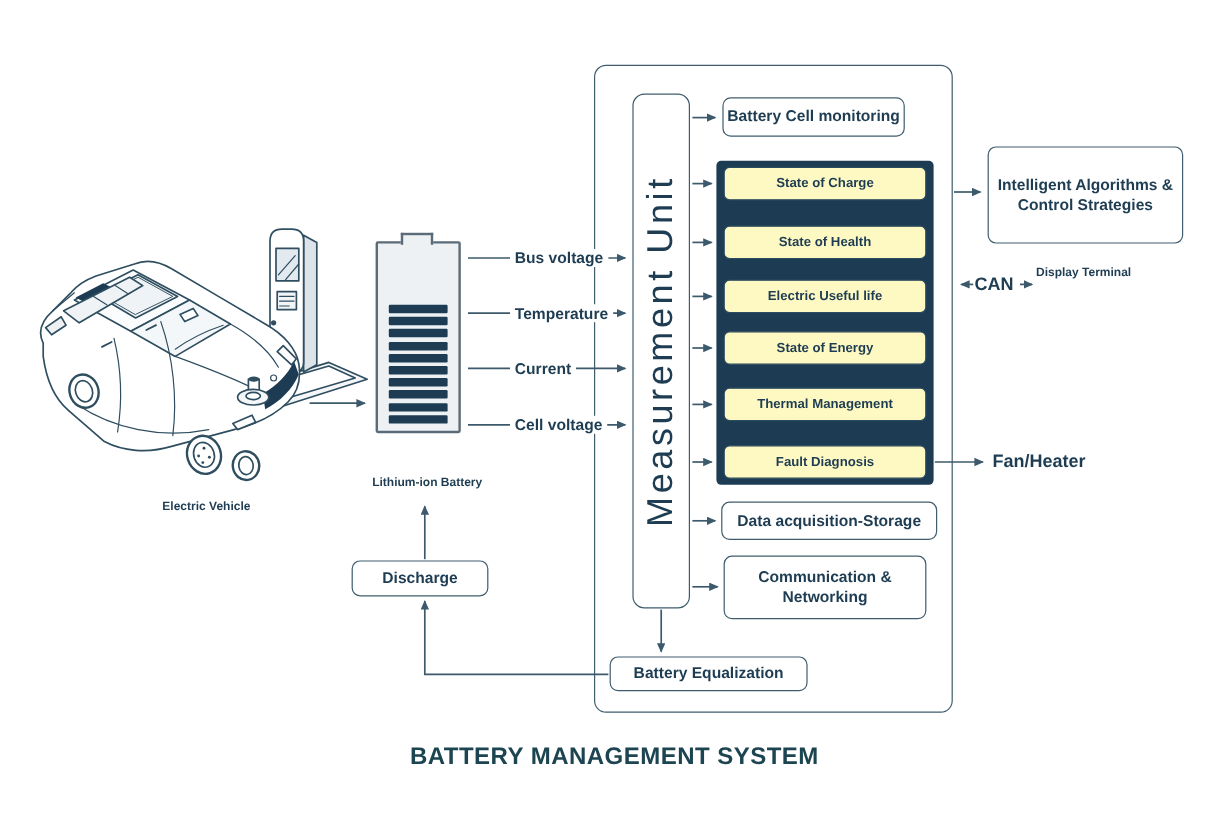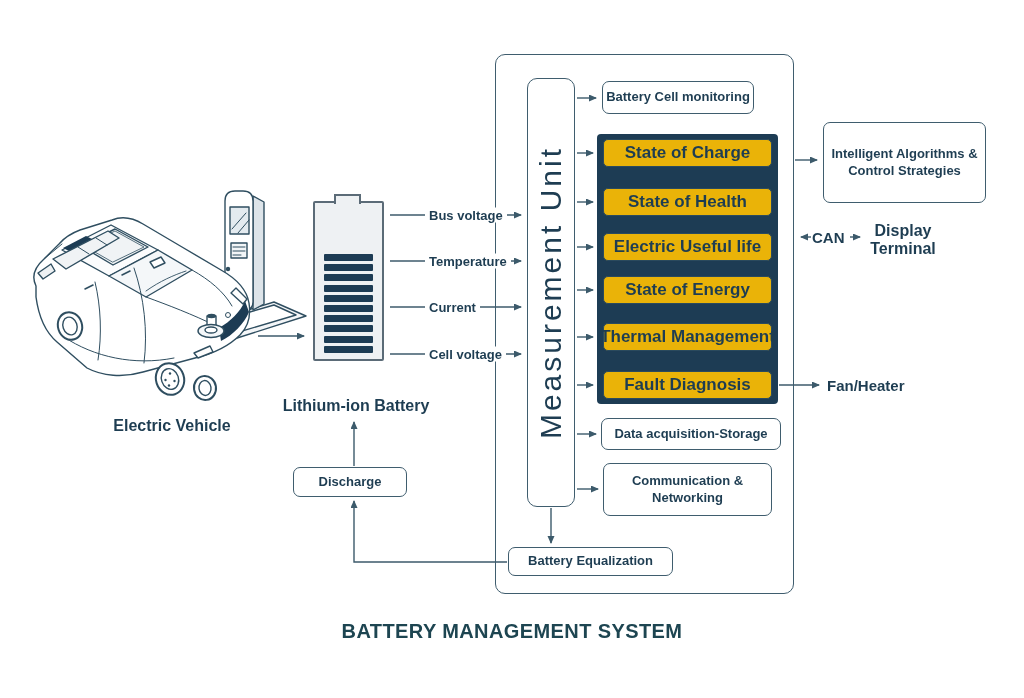--- a/index.html
+++ b/index.html
@@ -36,34 +36,34 @@
   }
   .mu-text{
     writing-mode:vertical-rl;transform:rotate(180deg);
     font-size:30px;font-weight:500;letter-spacing:3px;color:var(--ink);white-space:nowrap;
   }
   .dark-stack{
     position:absolute;left:597px;top:134px;width:181px;height:270px;
     background:var(--navy);border-radius:4px;z-index:5;
   }
   .dark-stack .inner{
-    position:absolute;left:6px;width:169px;height:28px;background:#eab308;
+    position:absolute;left:6px;width:169px;height:28px;background:#fef9c3;
     border:1.5px solid #2a4a5e;border-radius:5px;display:flex;align-items:center;
-    justify-content:center;font-size:17px;font-weight:600;color:var(--ink);white-space:nowrap;
+    justify-content:center;font-size:11px;font-weight:600;color:var(--ink);white-space:nowrap;
   }
   .mlabel{
     position:absolute;left:401px;transform:translateY(-50%);
     background:#fff;padding:0 4px;font-size:13px;font-weight:600;color:var(--ink);
     z-index:7;white-space:nowrap;margin-left:24px;
   }
   .side-label{
     position:absolute;font-size:15px;font-weight:700;color:var(--ink);z-index:7;white-space:nowrap;
   }
   .center-label{
-    position:absolute;font-size:16px;font-weight:700;color:var(--ink);
+    position:absolute;font-size:10px;font-weight:700;color:var(--ink);
     text-align:center;z-index:7;
   }
   .title{
     position:absolute;left:0;right:0;top:620px;text-align:center;
     font-size:20px;font-weight:800;letter-spacing:.4px;color:var(--title);z-index:7;
   }
   .battery{position:absolute;left:313px;top:194px;width:71px;height:167px;z-index:6;}
   .battery .bump{
     position:absolute;left:21px;top:0;width:27px;height:10px;
     background:var(--bat-fill);border:2px solid var(--bat-border);border-bottom:none;z-index:2;

